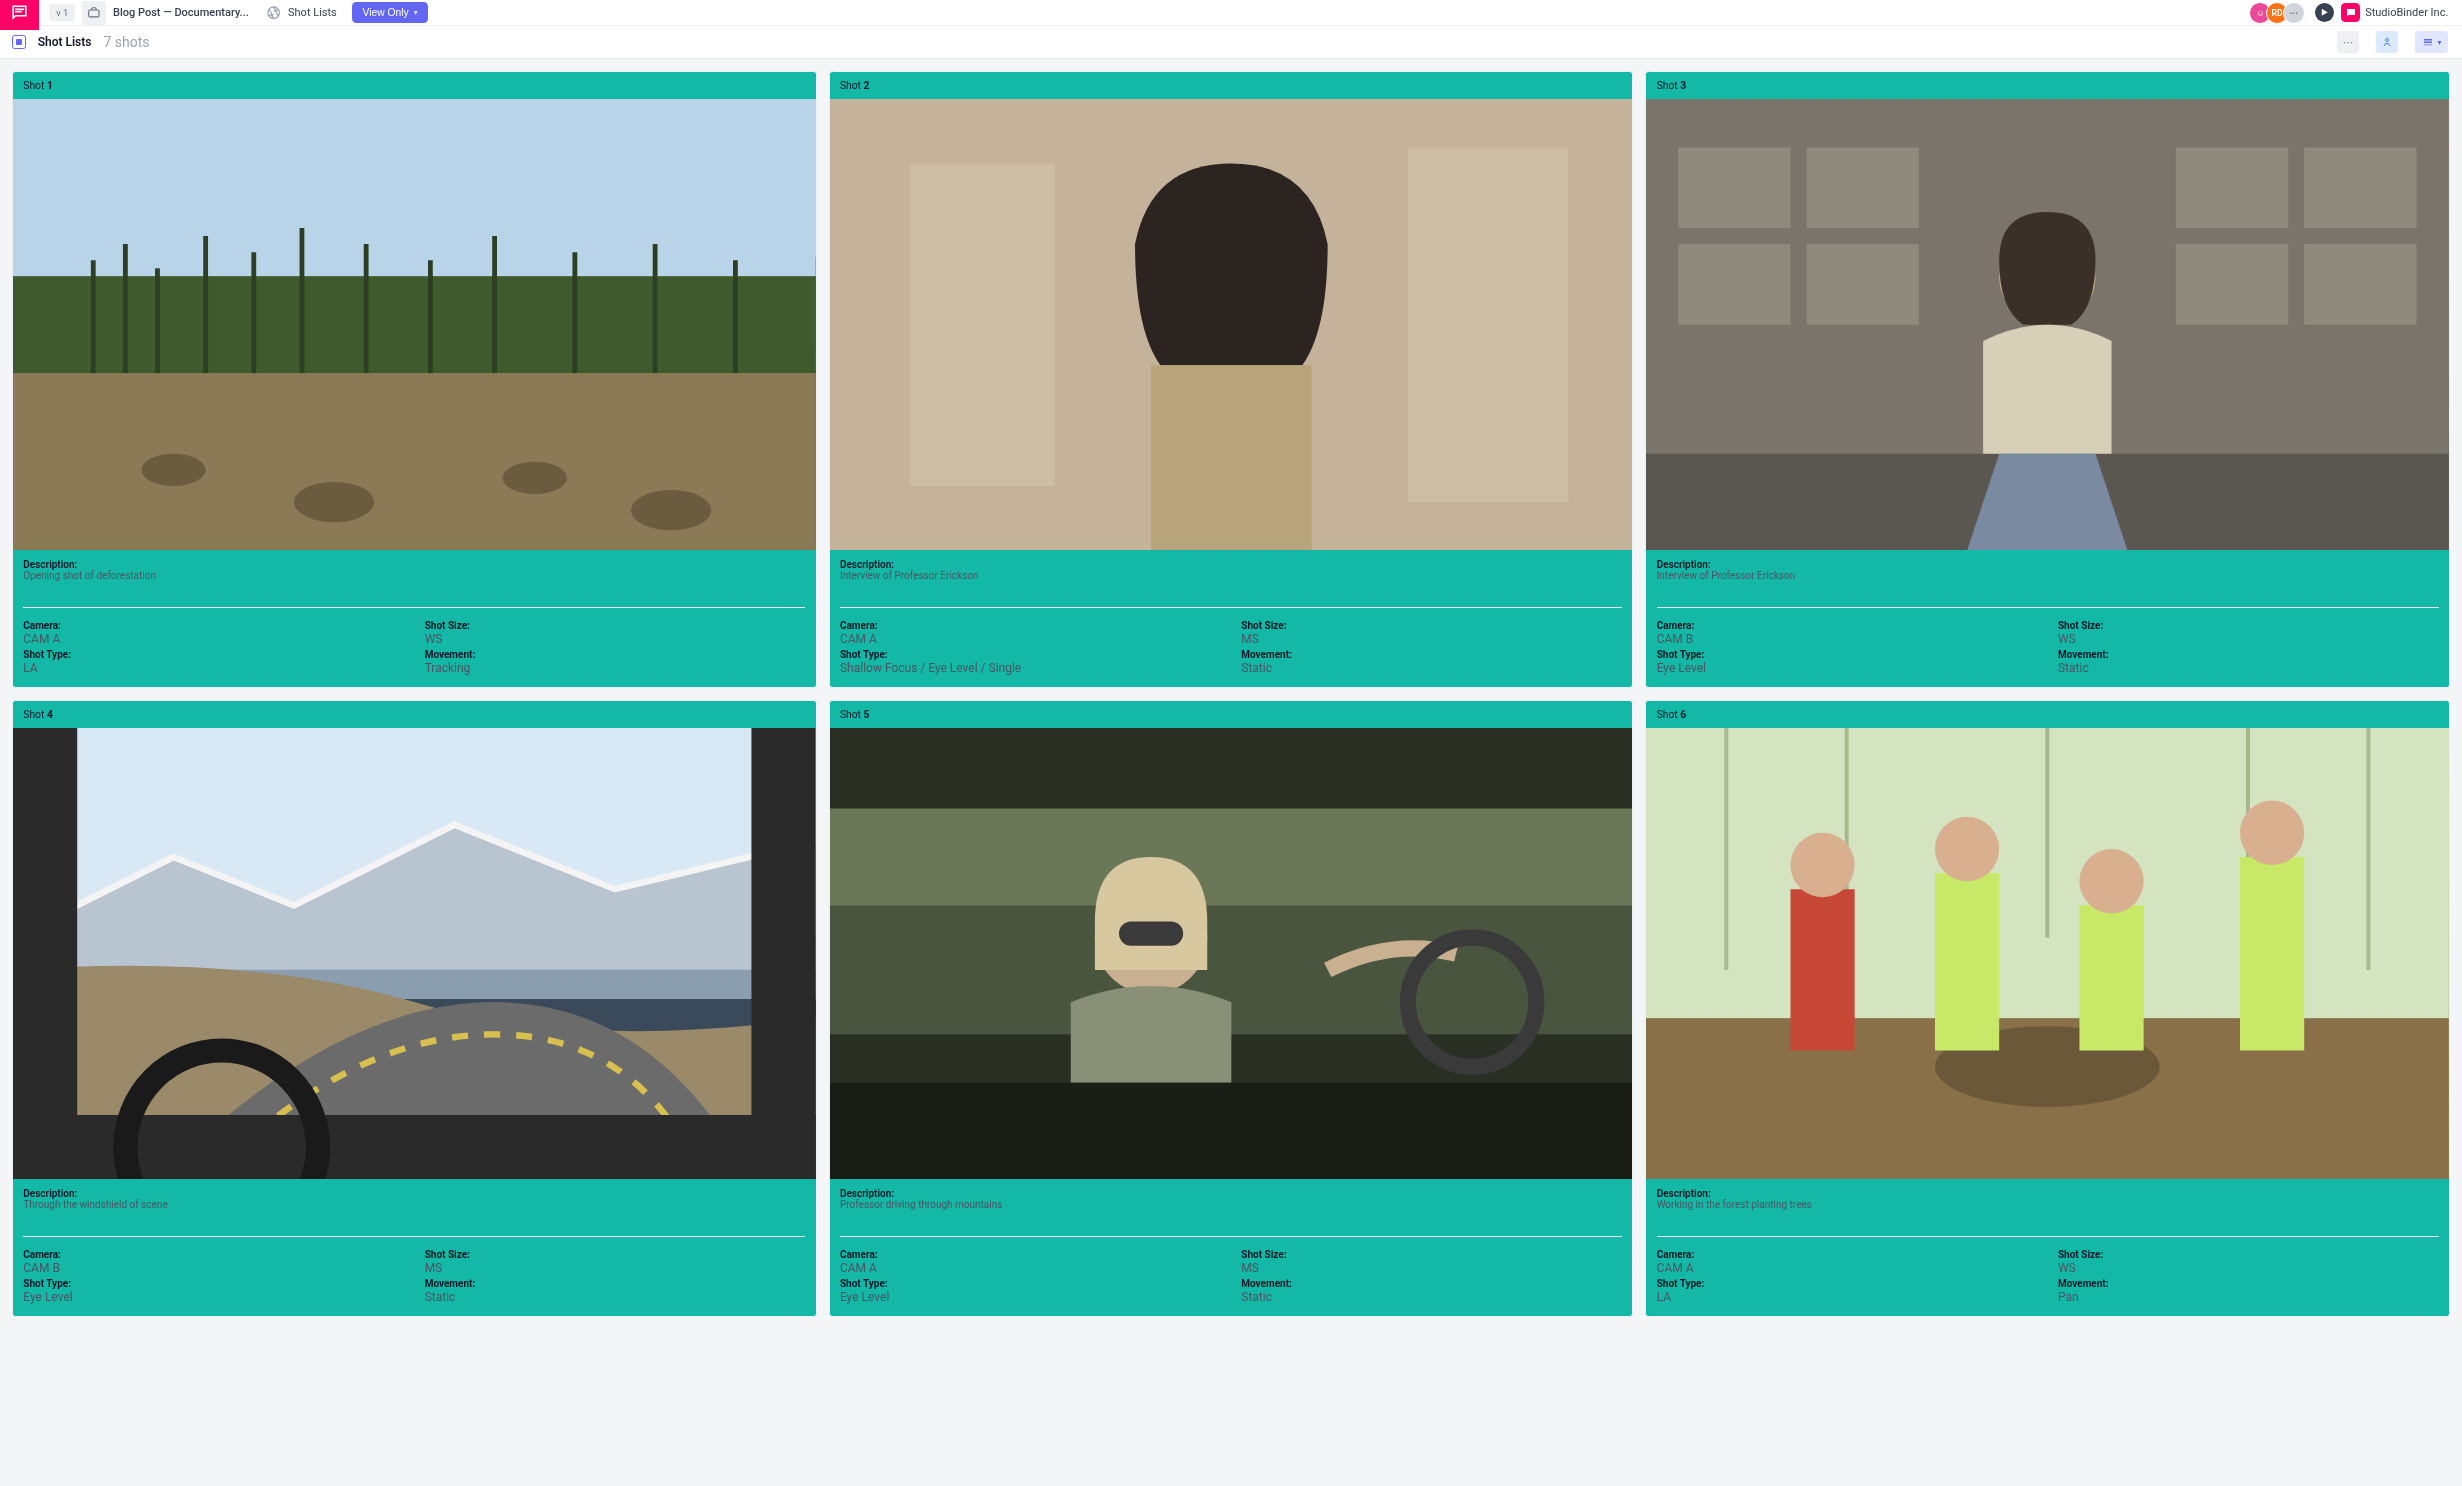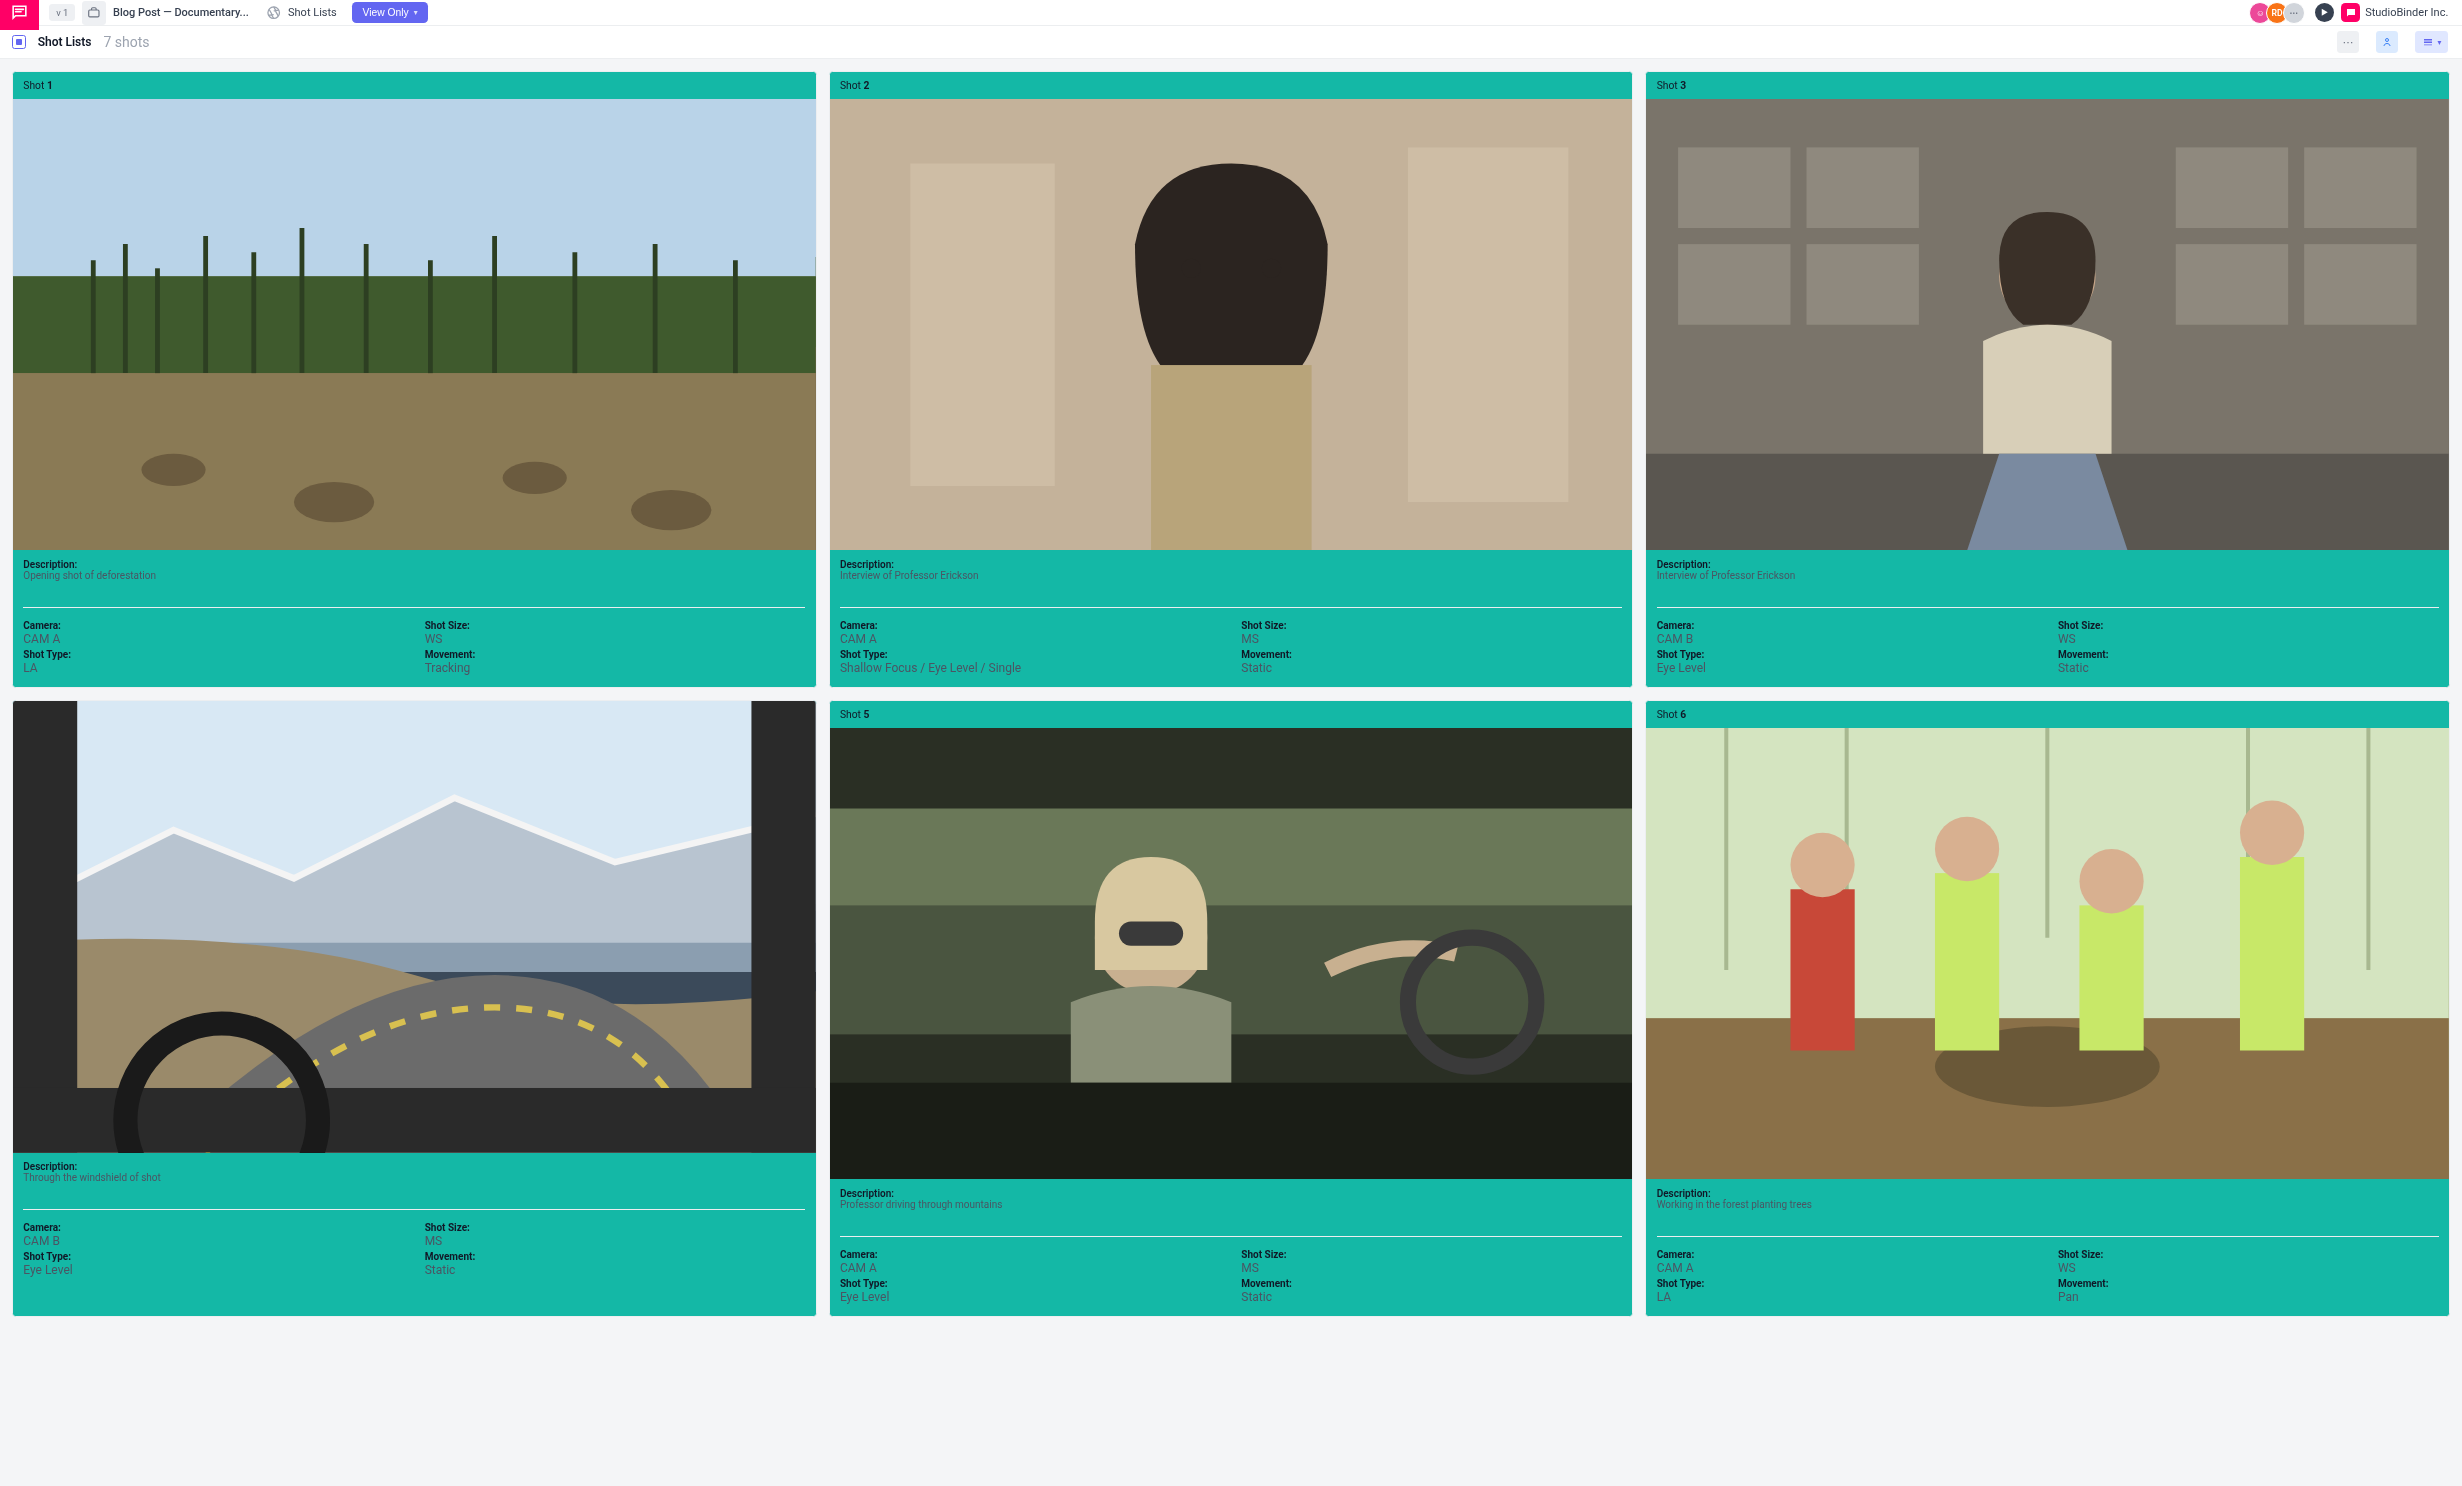--- a/index.html
+++ b/index.html
@@ -272,37 +272,38 @@
             <div class="k">Shot Type:</div>
             <div class="v">Eye Level</div>
           </div>
           <div class="kv">
             <div class="k">Movement:</div>
             <div class="v">Static</div>
           </div>
         </div>
       </div>
       <div class="card">
+        <div class="card-head"><span>Shot</span>  <span class="num">4</span></div>
         <div class="thumb t4">
           <svg viewBox="0 0 100 56" preserveAspectRatio="none">
             <rect width="100" height="26" fill="#d8e8f4"></rect>
             <path d="M0 26 L20 16 L35 22 L55 12 L75 20 L100 14 L100 30 L0 30 Z" fill="#b8c4d0"></path>
             <path d="M0 26 L20 16 L35 22 L55 12 L75 20 L100 14" fill="none" stroke="#f4f4f4" stroke-width="0.8"></path>
             <path d="M0 30 Q30 28 50 34 Q70 40 100 36 L100 56 L0 56 Z" fill="#9a8a6a"></path>
             <path d="M18 56 Q40 34 60 34 Q80 34 92 56" fill="#6b6b6b"></path>
             <path d="M24 56 Q42 38 60 38 Q78 38 86 56" fill="none" stroke="#d8c050" stroke-width="0.8" stroke-dasharray="2 2"></path>
             <rect x="0" y="0" width="8" height="56" fill="#2a2a2a"></rect>
             <rect x="92" y="0" width="8" height="56" fill="#2a2a2a"></rect>
             <rect x="0" y="48" width="100" height="8" fill="#2a2a2a"></rect>
             <circle cx="26" cy="52" r="12" fill="none" stroke="#1a1a1a" stroke-width="3"></circle>
           </svg>
         </div>
         <div class="meta">
           <div class="desc-label">Description:</div>
-          <div class="desc-val">Through the windshield of shot</div>
+          <div class="desc-val">Through the windshield of scene</div>
         </div>
         <div class="kv-grid">
           <div class="kv">
             <div class="k">Camera:</div>
             <div class="v">CAM B</div>
           </div>
           <div class="kv">
             <div class="k">Shot Size:</div>
             <div class="v">MS</div>
           </div>

